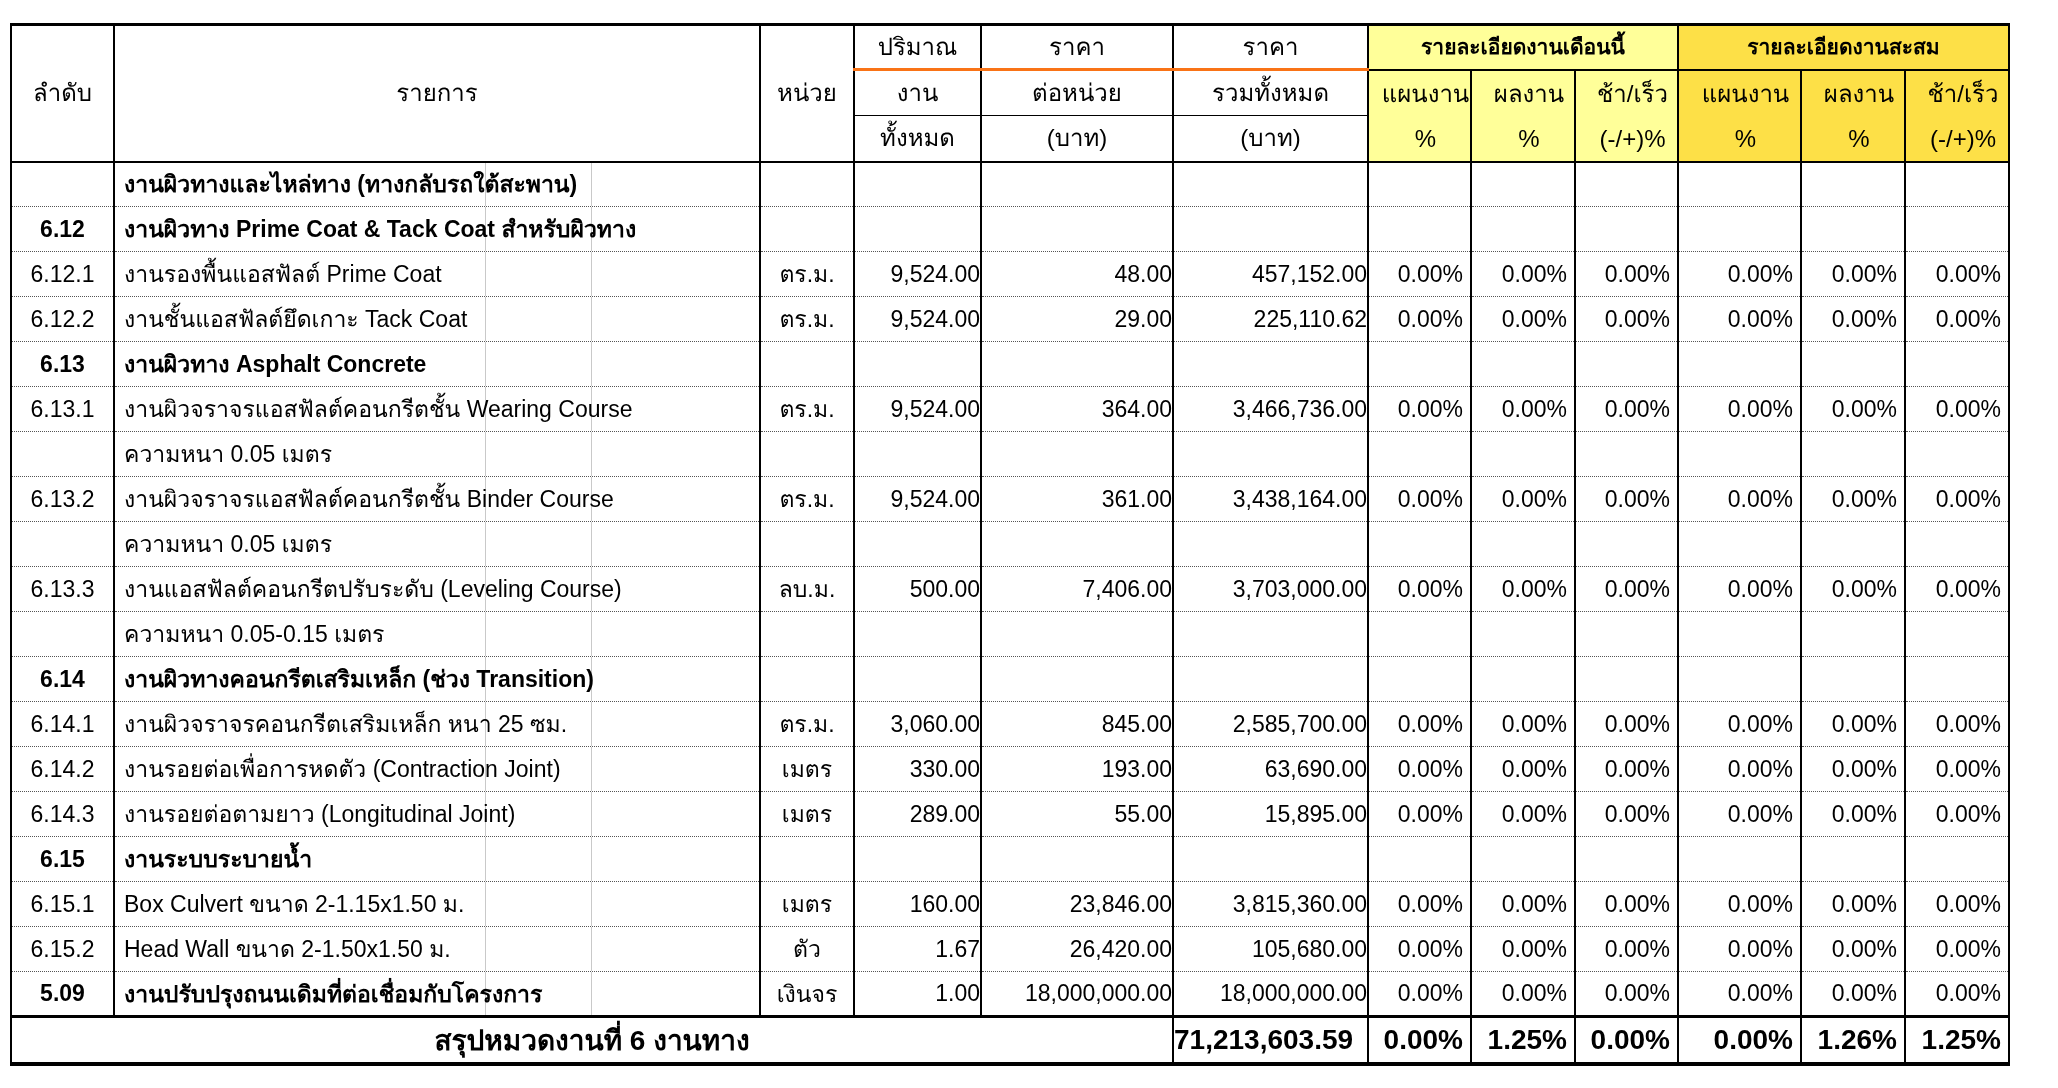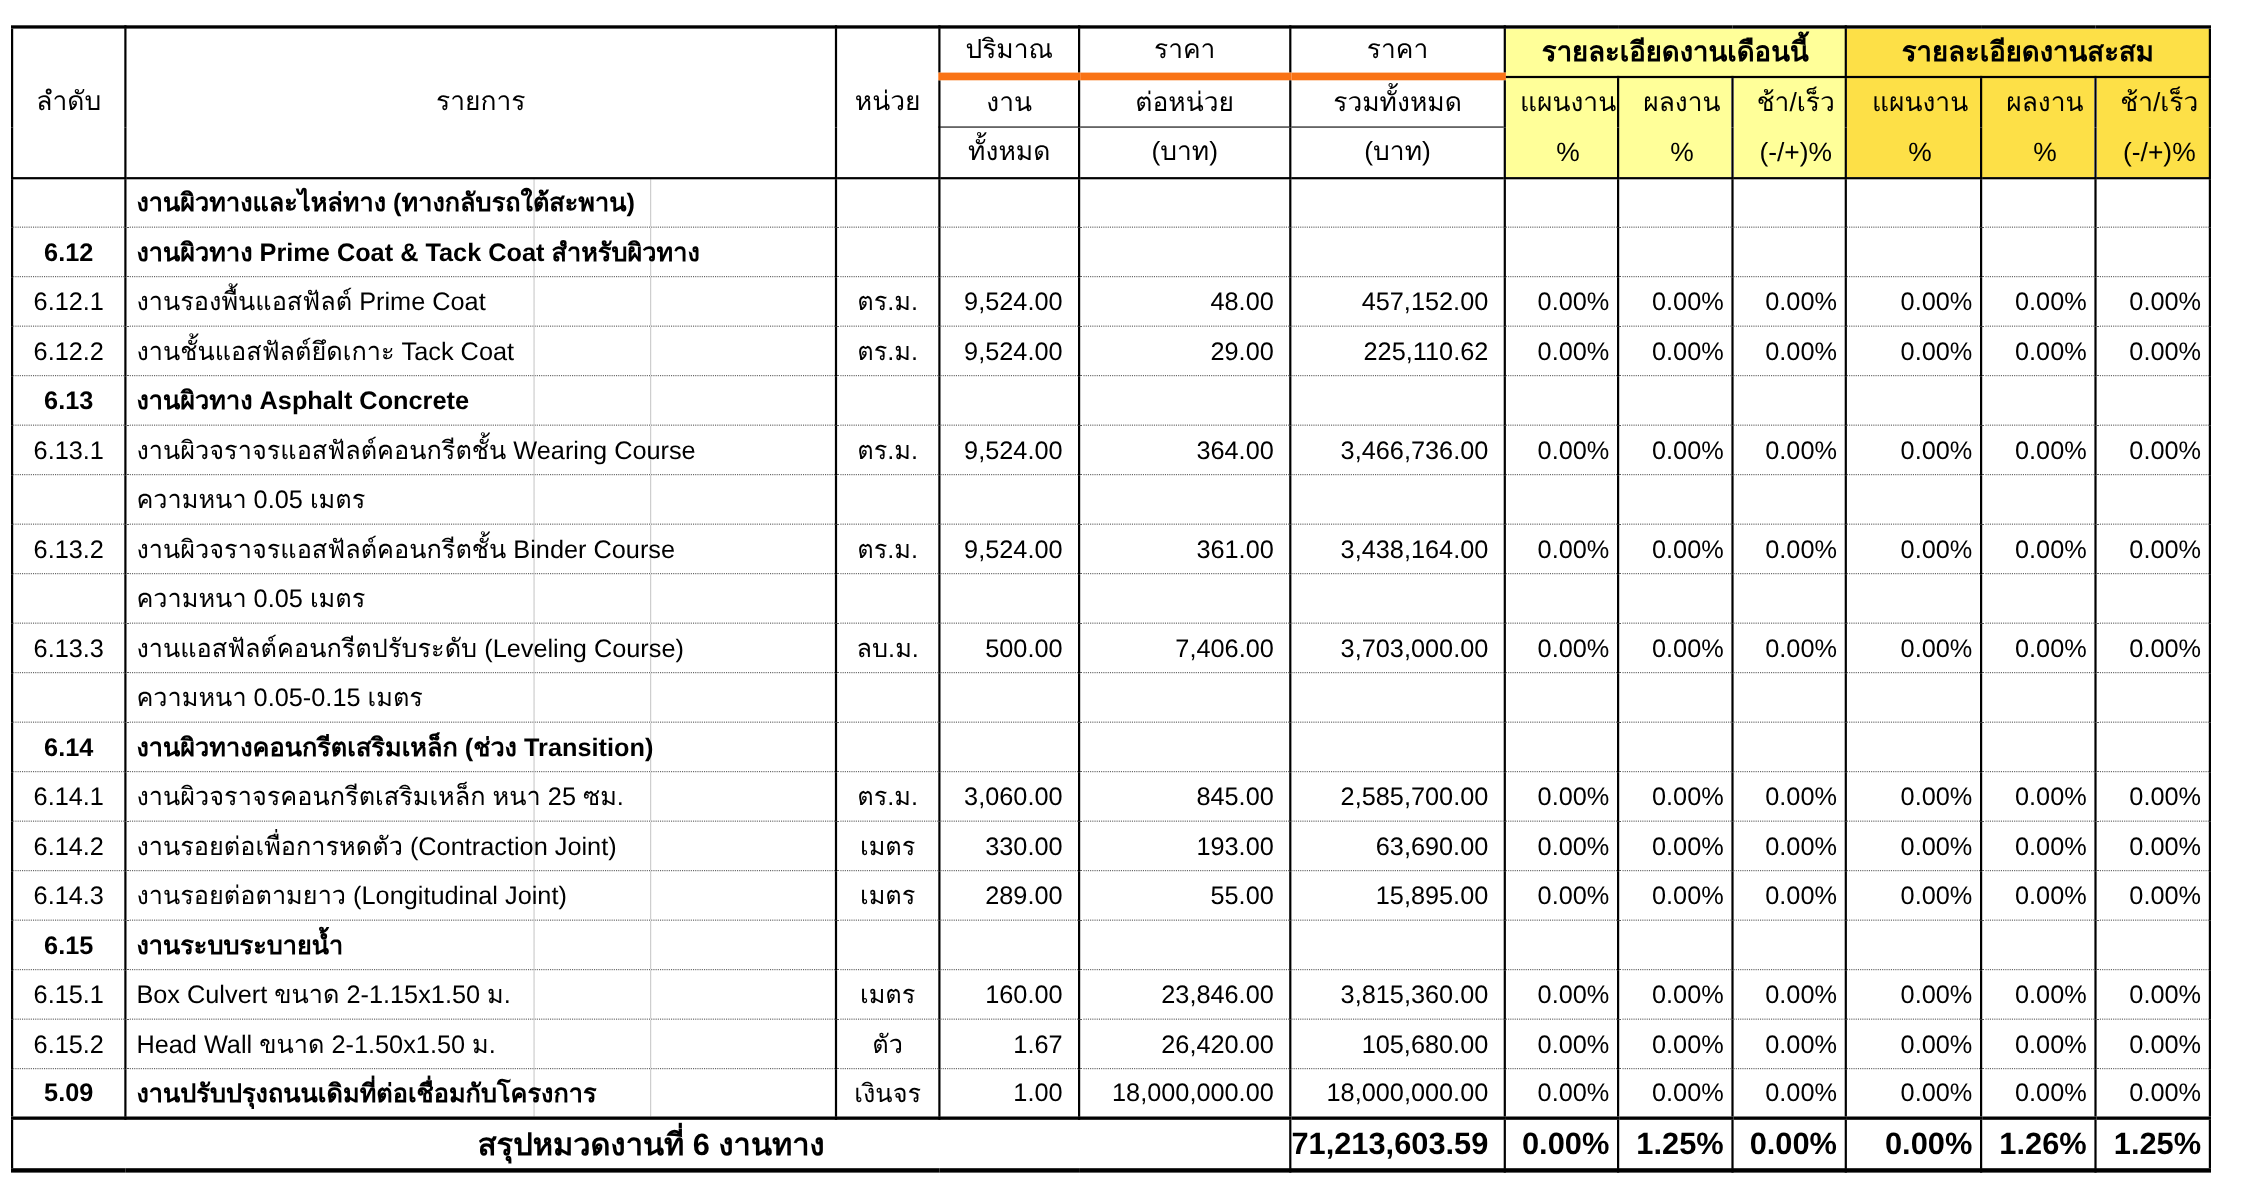--- a/index.html
+++ b/index.html
@@ -11,44 +11,44 @@
     border-collapse:collapse;table-layout:fixed;
     margin:23px 0 0 10px;
     border:2px solid #000;border-top-width:3px;border-bottom-width:4px;
   }
   th,td{overflow:hidden;white-space:nowrap;box-sizing:border-box;}
   thead th{
     border:2px solid #000;font-weight:normal;font-size:24px;
     text-align:center;vertical-align:middle;padding:0;line-height:1.25;
   }
   thead tr{height:45px;}
-  th.grp{font-weight:bold;font-size:25px;}
+  th.grp{font-weight:bold;font-size:21px;}
   .mh{background:#FFFF99;}
   .ch{background:#fde047;}
-  th.nb{border-bottom:7px solid #f97316;}
+  th.nb{border-bottom:3px solid #f97316;}
   th.hm{border-top:1px solid #000;border-bottom:1px solid #000;}
   tr.h3 th.hm{border-bottom:2px solid #000;}
   th.two{vertical-align:top;padding-left:12px;}
   th.two span{display:block;height:45px;line-height:45px;}
   tbody tr{height:45px;}
   tbody td{
     border-left:2px solid #000;border-right:2px solid #000;
     border-top:1px dotted #555;
     font-size:23px;vertical-align:middle;padding:0;
   }
   .cell-no{text-align:center;}
   .cell-item{text-align:left;padding-left:9px;}
   .cell-item.grid{
     background-image:linear-gradient(#c9c9c9,#c9c9c9),linear-gradient(#c9c9c9,#c9c9c9);
     background-repeat:no-repeat,no-repeat;
     background-size:1px 100%,1px 100%;
     background-position:370px 0,476px 0;
   }
   .cell-unit{text-align:center;}
-  .num{text-align:right;padding-right:14px;}
+  .num{text-align:right;}
   .pct{text-align:right;padding-right:7px;}
   .bold-row .cell-no,.bold-row .cell-item{font-weight:bold;}
   tr.summary-row{height:44px;}
   tr.summary-row td{border-top:3px solid #000;font-weight:bold;font-size:28px;}
   .sum-label{text-align:center;}
   .sum-total{}
 </style>
 </head>
 <body>
 

